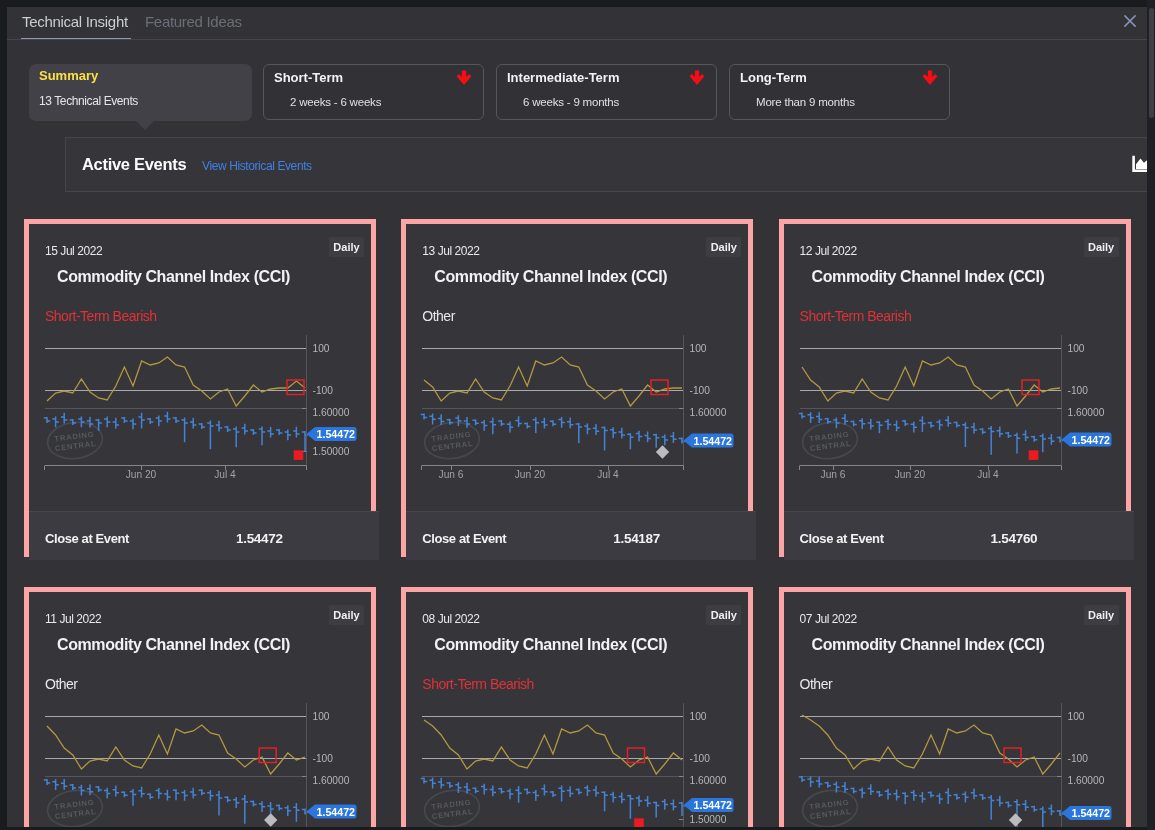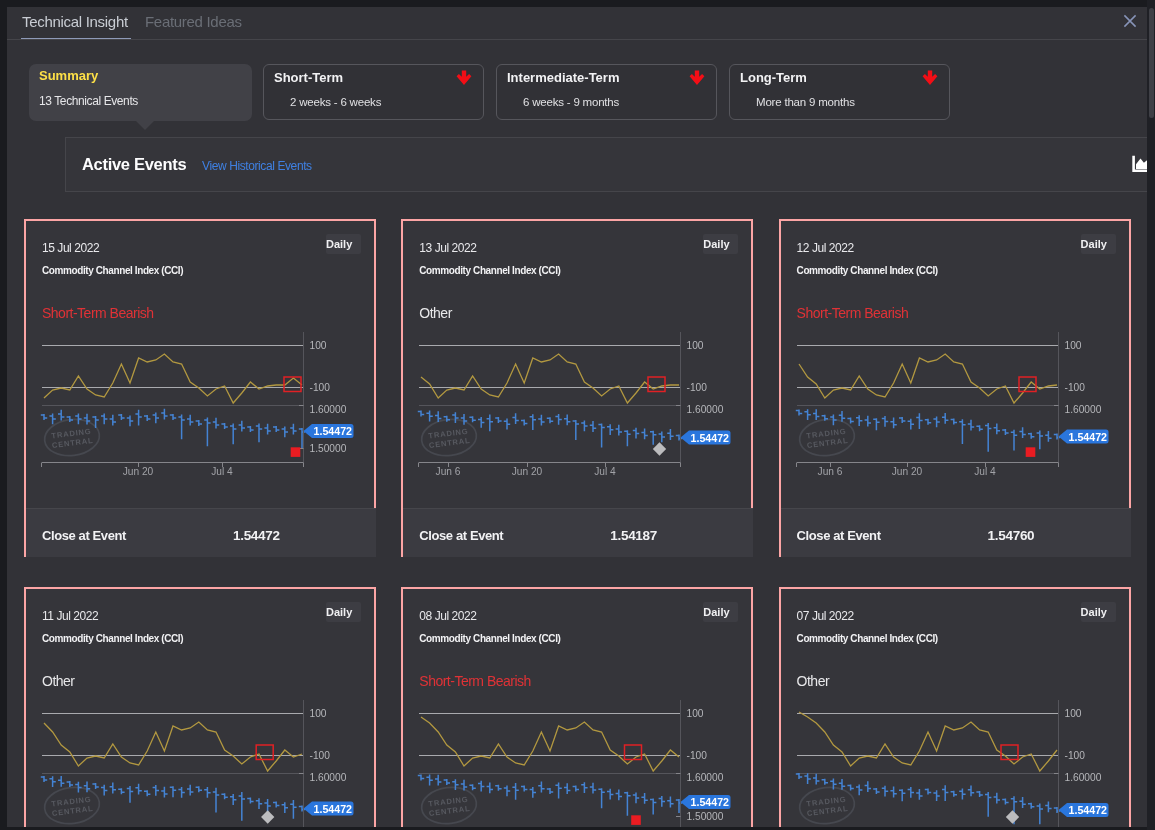--- a/index.html
+++ b/index.html
@@ -18,25 +18,25 @@
   border-right:9px solid transparent; border-top:9px solid #414147; }
 .term { position:absolute; top:57px; width:221px; height:56px; background:#313136;
   border:1px solid #56565c; border-radius:6px; }
 .term .tt { position:absolute; left:10px; top:4.5px; font-size:13px; font-weight:bold; color:#f2f2f4; }
 .term .ts { position:absolute; left:10px; top:30.5px; font-size:11.5px; letter-spacing:-0.2px; color:#e0e0e3;margin-left:16px; }
 .term .arr { position:absolute; right:11px; top:5px; }
 #panel { left:17px; top:129.5px; width:1106px; height:55px; background:#35353a; border:1px solid #45454a;margin-left:41px; }
 #ae { left:16px; top:17px; position:absolute; font-size:16.5px; font-weight:bold; color:#fdfdfe; letter-spacing:-0.3px; }
 #vhe { left:136px; top:21px; position:absolute; font-size:12px; font-weight:normal; color:#3f80e2; letter-spacing:-0.4px; }
 #cicon { left:1066px; top:17px; position:absolute; }
-.card { position:absolute; width:352px; height:338px; background:#35353a; border:2px solid #fca5a5; }
+.card { position:absolute; width:352px; height:338px; background:#35353a; border:5px solid #fca5a5; }
 .card .date { position:absolute; left:16px; top:19.5px; font-size:12px; color:#e9e9ec; letter-spacing:-0.45px; }
 .card .daily { position:absolute; left:300px; top:13px; width:35px; height:20px; background:#3d3d43;
-  border-radius:2px; font-size:11px; font-weight:bold; color:#f0f0f2; line-height:20px; }
-.card .ttl { position:absolute; left:16px; top:44px; font-size:10px; font-weight:bold;
+  border-radius:2px; font-size:11px; font-weight:bold; color:#f0f0f2; text-align:center; line-height:20px; }
+.card .ttl { position:absolute; left:28px; top:44px; font-size:16px; font-weight:bold;
   color:#f2f2f4; letter-spacing:-0.4px; }
 .card .sub { position:absolute; left:16px; top:83.5px; font-size:14px; color:#e8e8ea; letter-spacing:-0.5px; }
 .card .sub.red { color:#e03236;text-align:center; }
 .card .ch { position:absolute; left:0; top:0; }
 .card .foot { position:absolute; left:0; top:287px; width:350px; height:49px; background:#3b3b41;
   border-top:1px solid #46464b; }
 .card .fl { position:absolute; left:16px; top:18.5px; font-size:13px; font-weight:bold; color:#f2f2f4; letter-spacing:-0.4px; }
 .card .fv { position:absolute; left:207px; top:18.5px; font-size:13.5px; font-weight:bold; color:#f2f2f4; letter-spacing:-0.3px; }
 #sbar { position:absolute; left:1149px; top:8px; width:5px; height:110px; background:#3f4046; border-radius:3px; }
 text { font-family:"Liberation Sans", sans-serif; }

